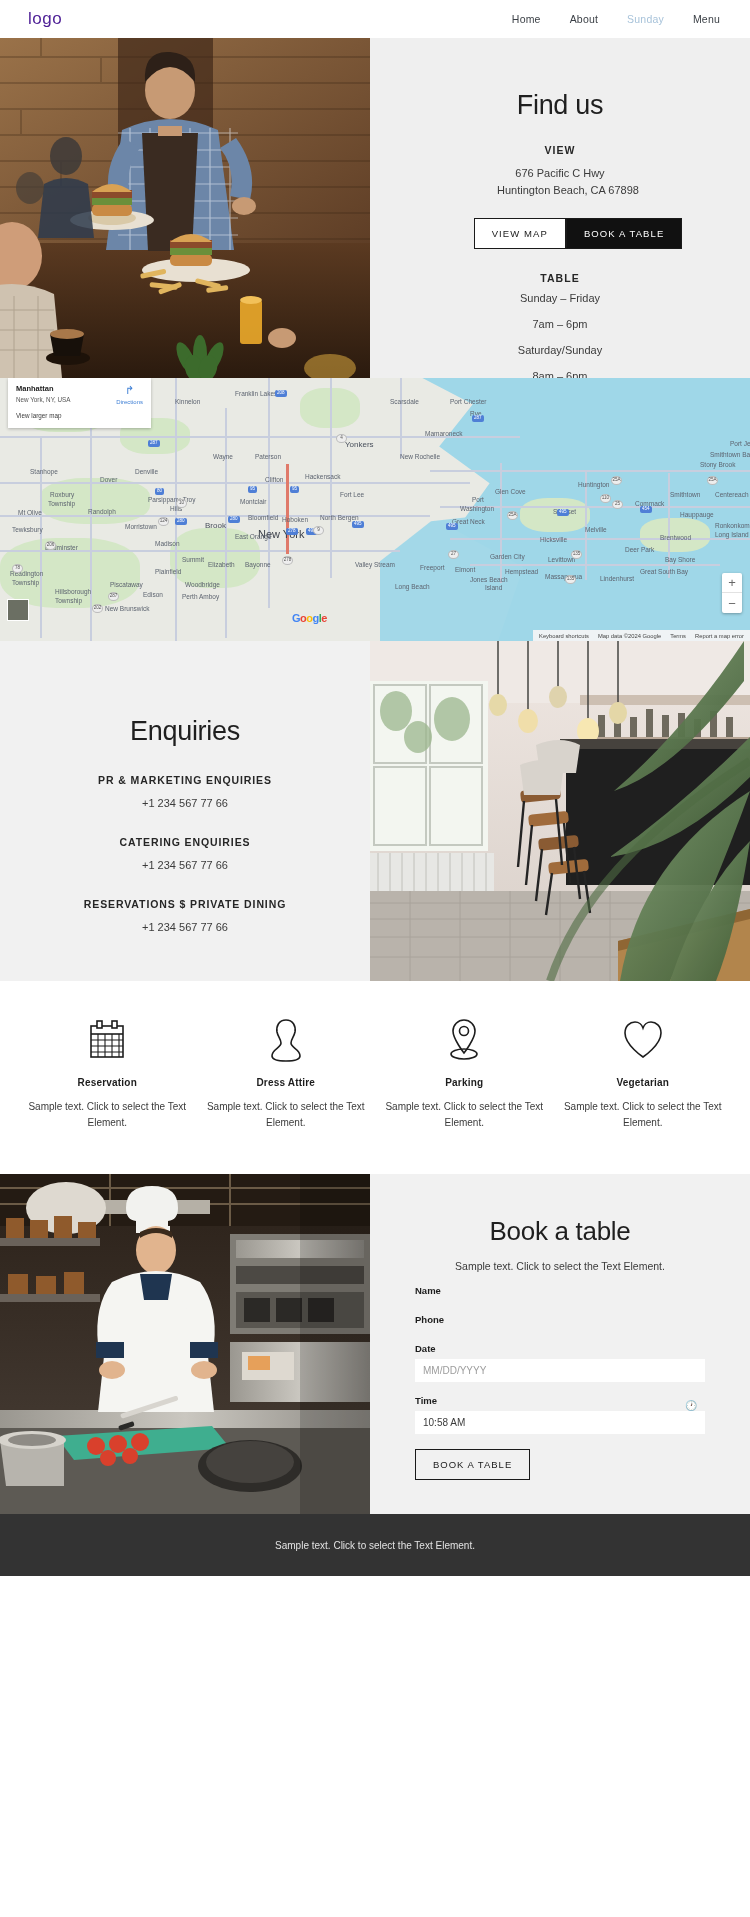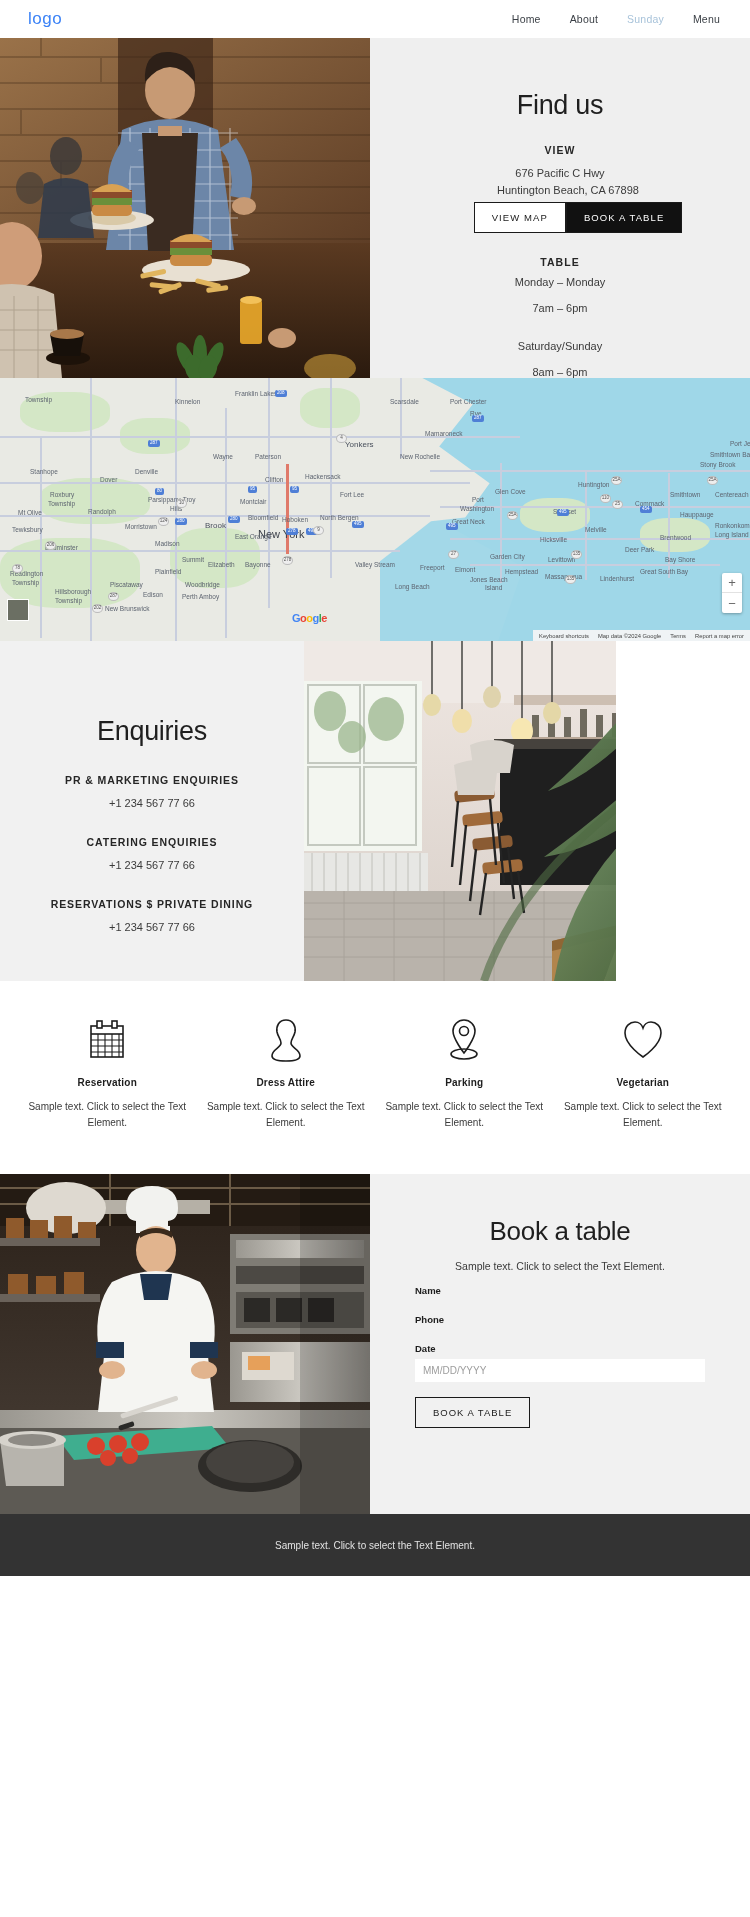--- a/index.html
+++ b/index.html
@@ -17,21 +17,21 @@
   .header{
     height:38px;
     background:#ffffff;
     display:flex;
     align-items:center;
     justify-content:space-between;
     padding:0 30px 0 28px;
   }
   .logo{
     font-size:17px;
-    color:#3b82f6;
+    color:#4c1d95;
     letter-spacing:.5px;
     font-weight:400;
   }
   .nav{display:flex;gap:29px;align-items:center;}
   .nav a{
     font-size:10.5px;
     color:#3a3f45;
     text-decoration:none;
     letter-spacing:.2px;
   }
@@ -50,21 +50,21 @@
   }
   .find-title{
     font-size:27px;font-weight:400;color:#1f1f1f;letter-spacing:-.3px;
   }
   .sub-label{
     font-size:10.5px;font-weight:700;letter-spacing:1.1px;color:#262626;
     margin-top:23px;
   }
   .addr-line{font-size:11px;color:#3b3b3b;margin-top:10px;line-height:1.35;}
   .addr-line.second{margin-top:2px;padding-left:16px;}
-  .btn-row{display:flex;margin-top:4px;padding-left:36px;}
+  .btn-row{display:flex;margin-top:20px;padding-left:36px;}
   .btn-outline{
     border:1.5px solid #1a1a1a;background:#fff;color:#1a1a1a;
     font-size:9.5px;letter-spacing:1.1px;padding:9px 17px;
     font-family:"Liberation Sans",sans-serif;cursor:pointer;
   }
   .btn-solid{
     border:1.5px solid #1a1a1a;background:#111111;color:#ffffff;
     font-size:9.5px;letter-spacing:1.1px;padding:9px 17px;
     font-family:"Liberation Sans",sans-serif;cursor:pointer;
   }
@@ -139,21 +139,21 @@
     height:20px;display:flex;align-items:center;justify-content:center;
     font-size:13px;color:#666;cursor:pointer;
   }
   .map-zoom div:first-child{border-bottom:1px solid #e2e2e2;}
   .map-thumb{
     position:absolute;left:7px;bottom:20px;width:22px;height:22px;
     background:#6b6f63;border:1px solid #fff;z-index:6;
   }
 
   
-  .enq{display:flex;width:616px;height:340px;}
+  .enq{display:flex;width:750px;height:340px;}
   .enq-left{
     width:370px;background:#f1f1f1;display:flex;flex-direction:column;
     align-items:center;justify-content:flex-start;padding-top:75px;
   }
   .enq-title{font-size:27px;font-weight:400;color:#1f1f1f;letter-spacing:-.3px;}
   .enq-h{font-size:10.5px;font-weight:700;letter-spacing:.9px;color:#262626;margin-top:27px;}
   .enq-p{font-size:11px;color:#3b3b3b;margin-top:11px;}
   .enq-right{width:380px;background:#cfc9bd;overflow:hidden;position:relative;}
 
   
@@ -322,21 +322,21 @@
     <div class="hero-info">
       <div class="find-title">Find us</div>
       <div class="sub-label">VIEW</div>
       <div class="addr-line">676 Pacific C Hwy</div>
       <div class="addr-line second">Huntington Beach, CA 67898</div>
       <div class="btn-row">
         <button class="btn-outline">VIEW MAP</button>
         <button class="btn-solid">BOOK A TABLE</button>
       </div>
       <div class="sub-label">TABLE</div>
-      <div class="when-line">Monday – Monday</div>
+      <div class="when-line">Sunday – Friday</div>
       <div class="when-line tight">7am – 6pm</div>
       <div class="when-gap"></div>
       <div class="when-line tight">Saturday/Sunday</div>
       <div class="when-line tight">8am – 6pm</div>
     </div>
   </div>
 
   <div class="map-wrap">
     <div class="map-land"></div>
     <div class="map-water"></div>
@@ -479,20 +479,29 @@
     <div class="shield rd" style="left:707px;top:98px;">25A</div>
     <div class="shield rd" style="left:571px;top:172px;">135</div>
     <div class="shield rd" style="left:565px;top:197px;">135</div>
     <div class="shield rd" style="left:45px;top:163px;">206</div>
     <div class="shield rd" style="left:12px;top:186px;">78</div>
     <div class="shield rd" style="left:108px;top:214px;">287</div>
     <div class="shield rd" style="left:92px;top:226px;">202</div>
     <div class="shield rd" style="left:448px;top:172px;">27</div>
     <div class="shield rd" style="left:282px;top:178px;">278</div>
 
+    <div class="map-card">
+      <div class="map-card-title">Manhattan</div>
+      <div class="map-card-sub">New York, NY, USA</div>
+      <div class="map-card-link">View larger map</div>
+      <div class="map-dir">
+        <div class="map-dir-ico">↱</div>
+        <div class="map-dir-txt">Directions</div>
+      </div>
+    </div>
 
     <div class="map-thumb"></div>
 
     <div class="gmark">
       <span class="gm-b">G</span><span class="gm-r">o</span><span class="gm-y">o</span><span class="gm-b">g</span><span class="gm-g">l</span><span class="gm-r">e</span>
     </div>
 
     <div class="map-zoom">
       <div>+</div>
       <div>−</div>
@@ -763,20 +772,25 @@
 
       <div class="field">
         <span class="field-label">Phone</span>
       </div>
 
       <div class="field">
         <span class="field-label">Date</span>
         <input class="field-input" type="text" placeholder="MM/DD/YYYY" style="">
       </div>
 
+      <div class="field field-time">
+        <span class="field-label">Time</span>
+        <input class="field-input" type="text" value="10:58 AM" style="">
+        <span class="clock-ico">🕐</span>
+      </div>
 
       <button class="book-btn">BOOK A TABLE</button>
     </div>
   </div>
 
   <div class="footer">
     <div class="footer-txt">Sample text. Click to select the Text Element.</div>
   </div>
 
 </div>

